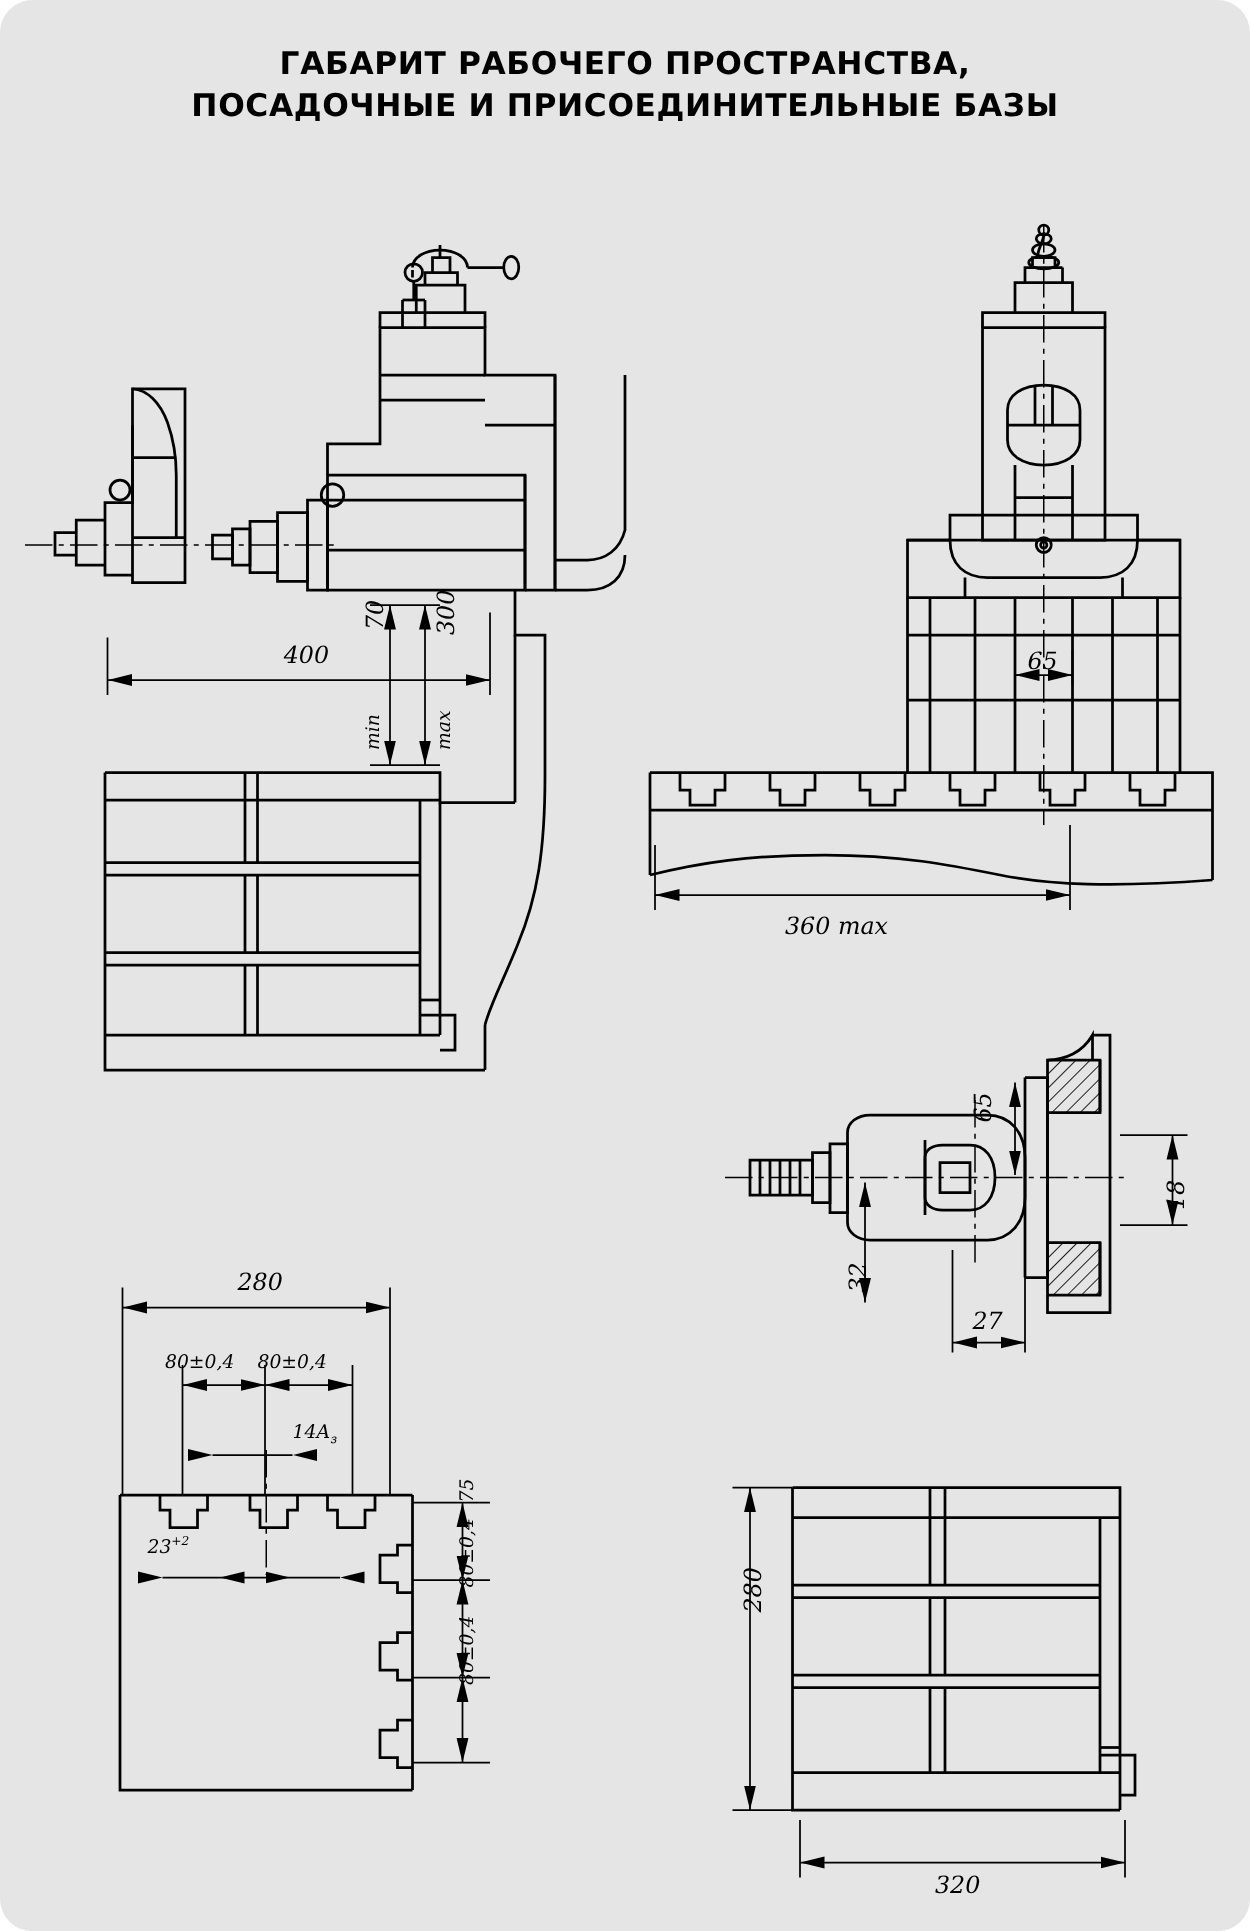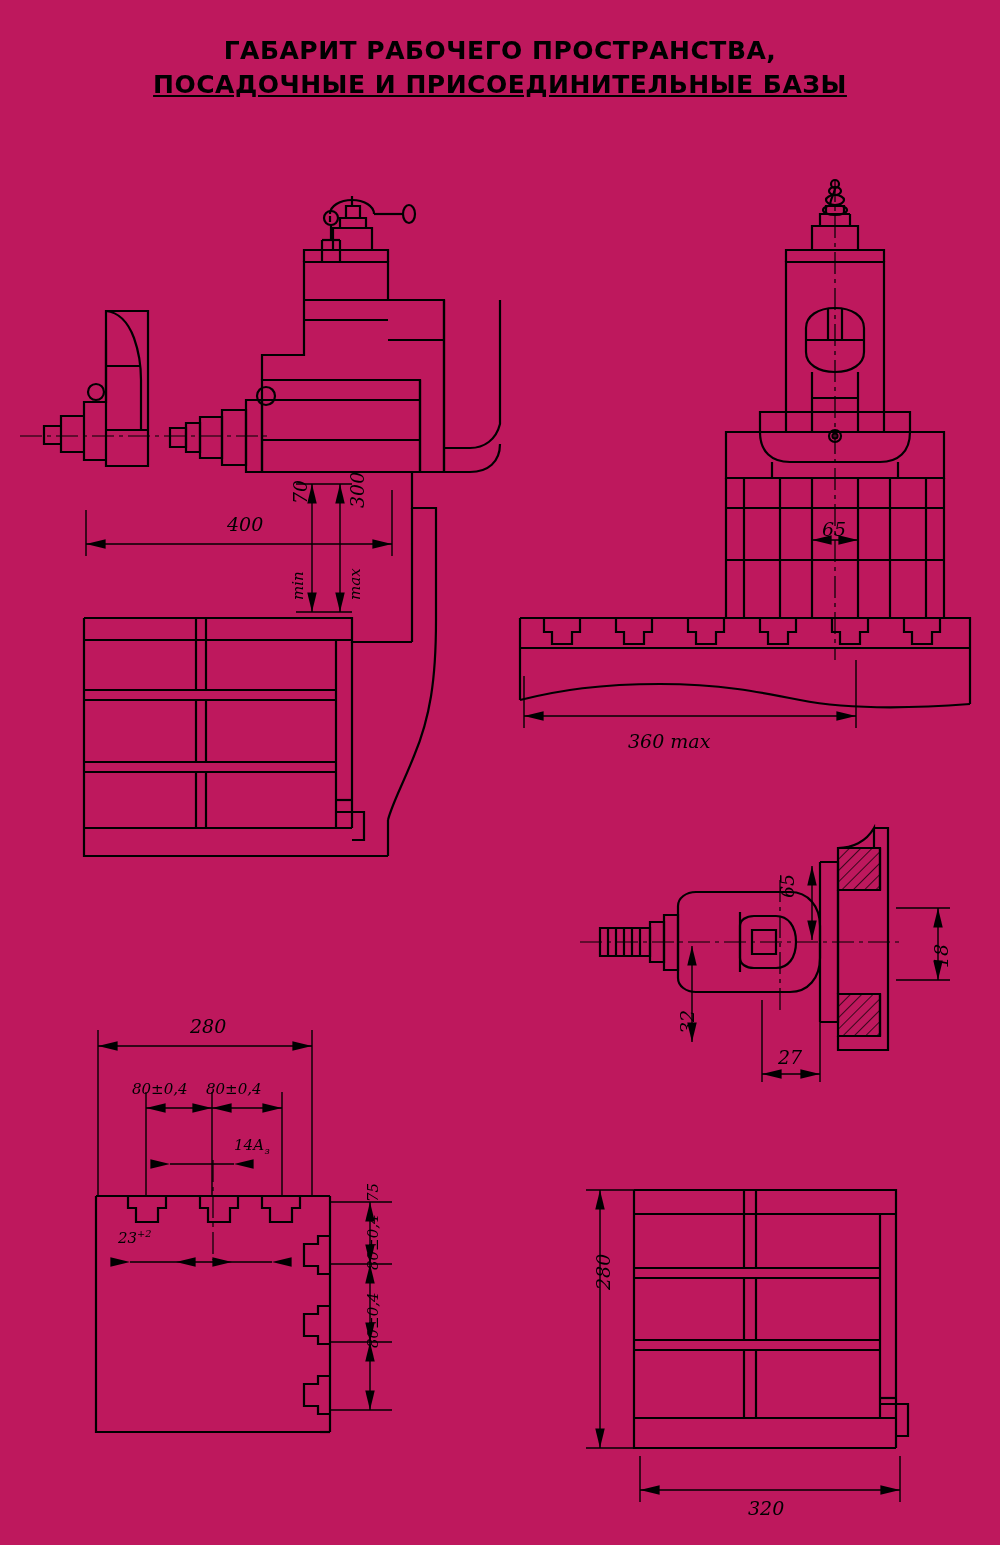--- a/index.html
+++ b/index.html
@@ -9,36 +9,37 @@
   }
   body {
     font-family: "Liberation Sans", sans-serif;
     color: #000000;
   }
   #page {
     position: relative;
     width: 1000px;
     height: 1545px;
     overflow: hidden;
-    background: #be185d;
+    background: #e5e5e5;
+    border-radius: 26px;
   }
   .title {
     position: absolute;
     left: 0;
     top: 34px;
     width: 1000px;
     text-align: center;
     font-family: "DejaVu Sans", sans-serif;
     font-weight: bold;
     font-size: 25px;
     line-height: 34px;
     letter-spacing: 0.5px;
     color: #000;
   }
-  .title .line2 { display: block; text-decoration: underline; }
+  .title .line2 { display: block; }
 
   svg.draw {
     position: absolute;
     left: 0;
     top: 0;
     width: 1000px;
     height: 1545px;
   }
   .dim {
     position: absolute;

